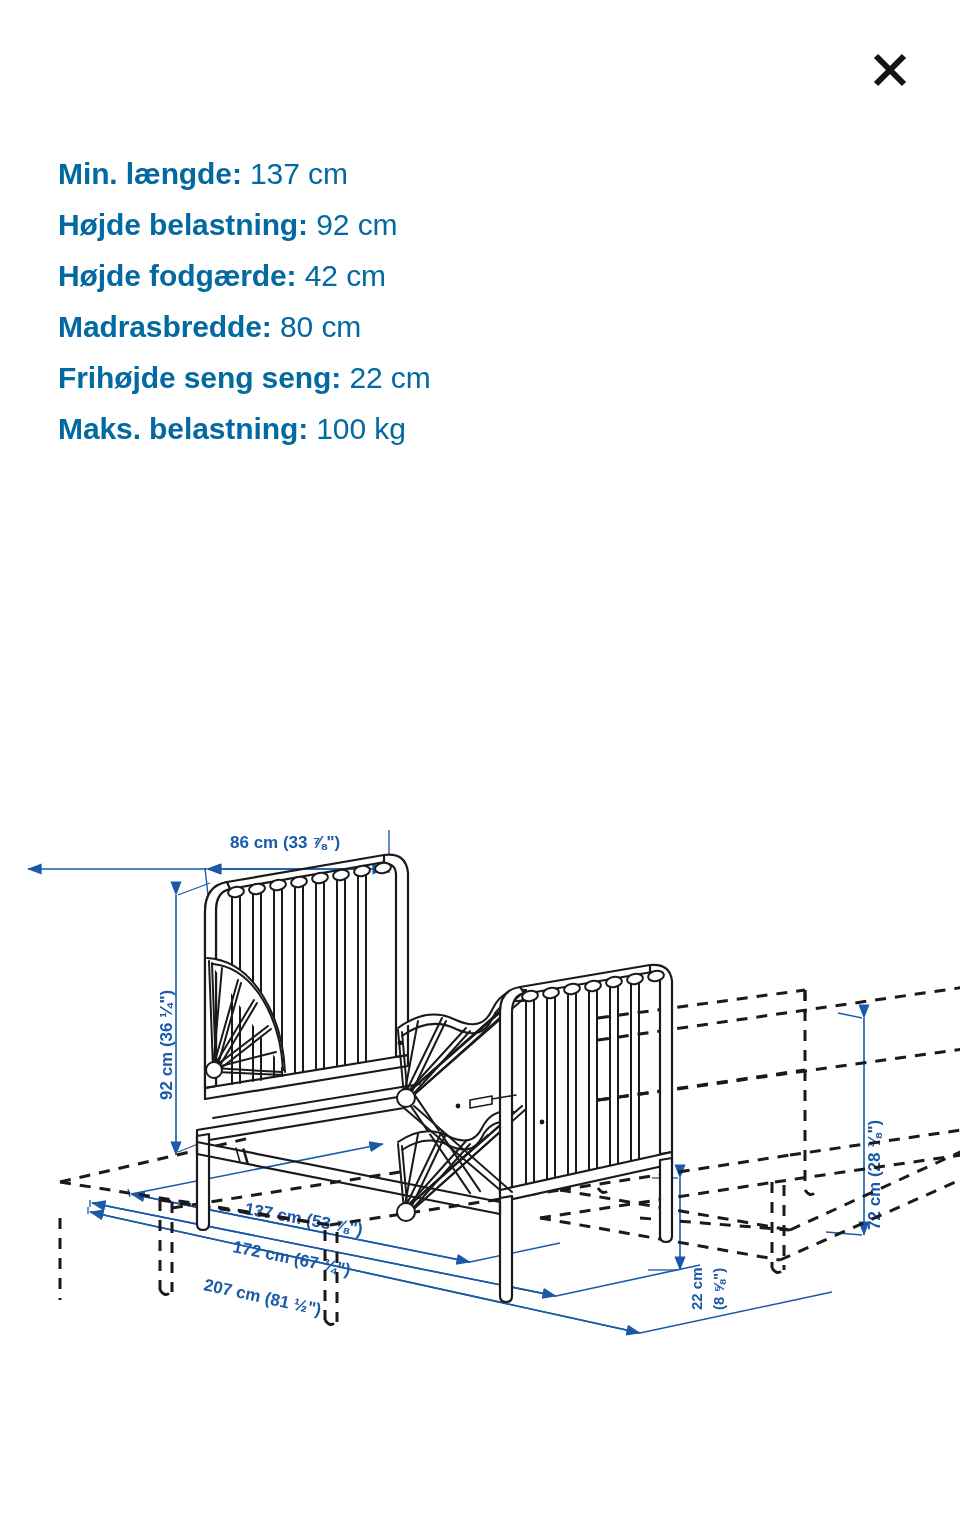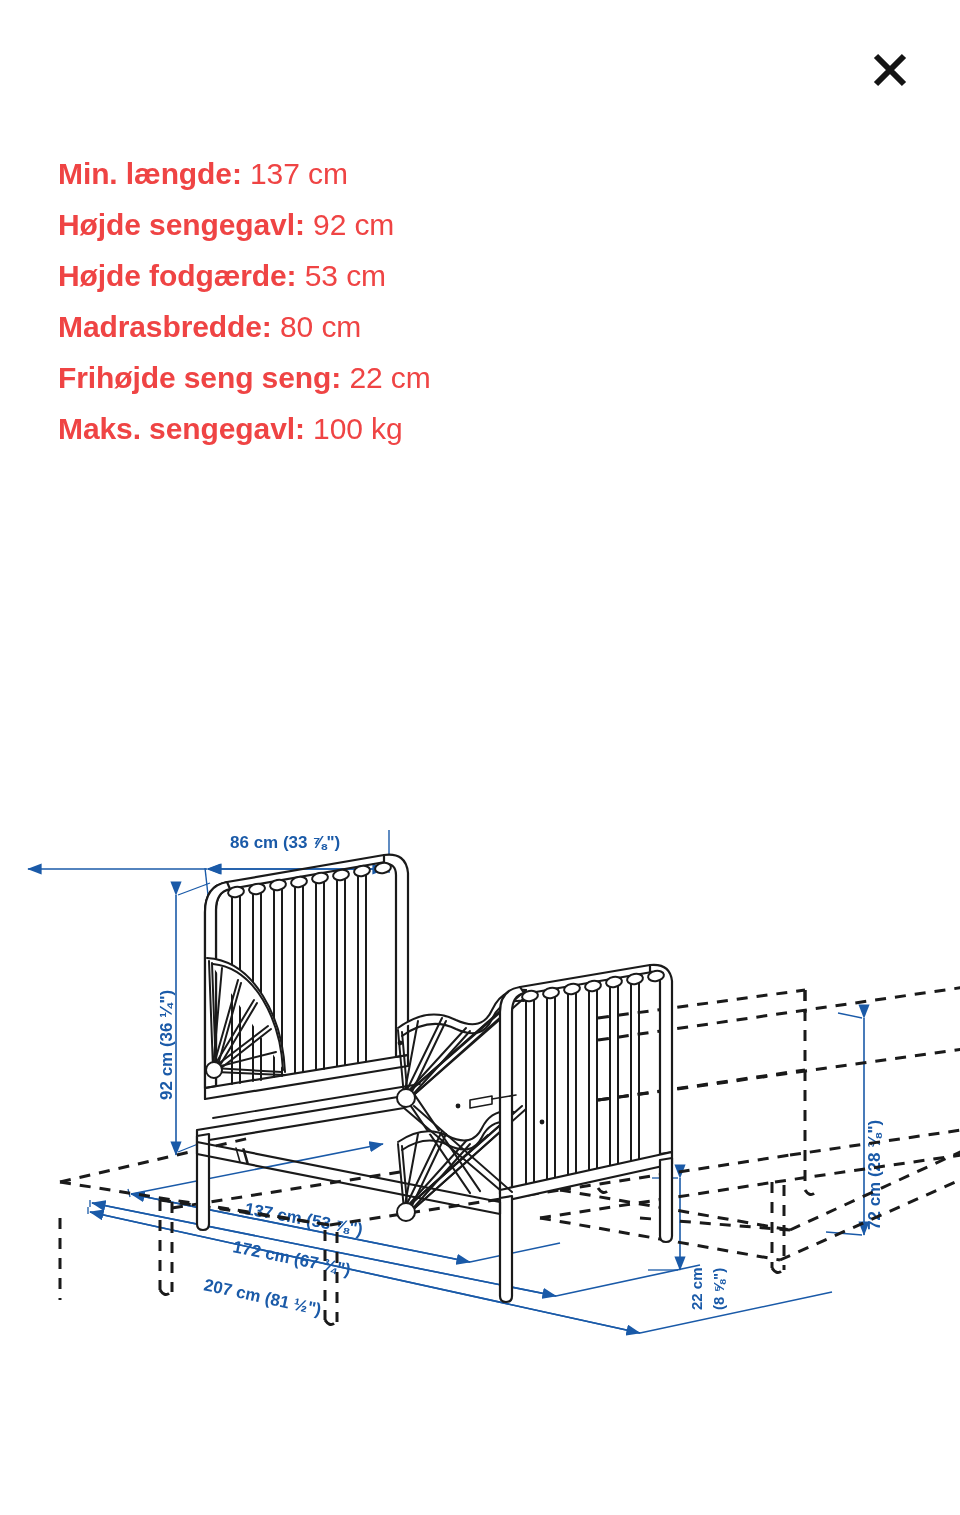--- a/index.html
+++ b/index.html
@@ -27,21 +27,21 @@
 
   
   #spec-list {
     position: absolute;
     left: 58px; top: 148px;
     width: 700px;
   }
   .spec-row {
     font-size: 30px;
     line-height: 51px;
-    color: #ef4444;
+    color: #0369a1;
     white-space: nowrap;
     letter-spacing: -0.1px;
   }
   .spec-label { font-weight: bold; }
   .spec-value { font-weight: normal; }
 
   
   #drawing {
     position: absolute;
     left: 0; top: 800px;
@@ -72,37 +72,37 @@
     </svg>
   </span>
 </button>
 
 <div id="spec-list">
   <div class="spec-row">
     <span class="spec-label">Min. længde:</span>
     <span class="spec-value">137 cm</span>
   </div>
   <div class="spec-row">
-    <span class="spec-label">Højde sengegavl:</span>
+    <span class="spec-label">Højde belastning:</span>
     <span class="spec-value">92 cm</span>
   </div>
   <div class="spec-row">
     <span class="spec-label">Højde fodgærde:</span>
-    <span class="spec-value">53 cm</span>
+    <span class="spec-value">42 cm</span>
   </div>
   <div class="spec-row">
     <span class="spec-label">Madrasbredde:</span>
     <span class="spec-value">80 cm</span>
   </div>
   <div class="spec-row">
     <span class="spec-label">Frihøjde seng seng:</span>
     <span class="spec-value">22 cm</span>
   </div>
   <div class="spec-row">
-    <span class="spec-label">Maks. sengegavl:</span>
+    <span class="spec-label">Maks. belastning:</span>
     <span class="spec-value">100 kg</span>
   </div>
 </div>
 
 <div id="drawing">
 <svg viewBox="0 0 960 640" xmlns="http://www.w3.org/2000/svg">
   <defs>
     <marker id="ah" markerWidth="9" markerHeight="7" refX="8.5" refY="3.5" orient="auto">
       <path d="M0,0 L9,3.5 L0,7 z" fill="#1a5aa8"></path>
     </marker>

